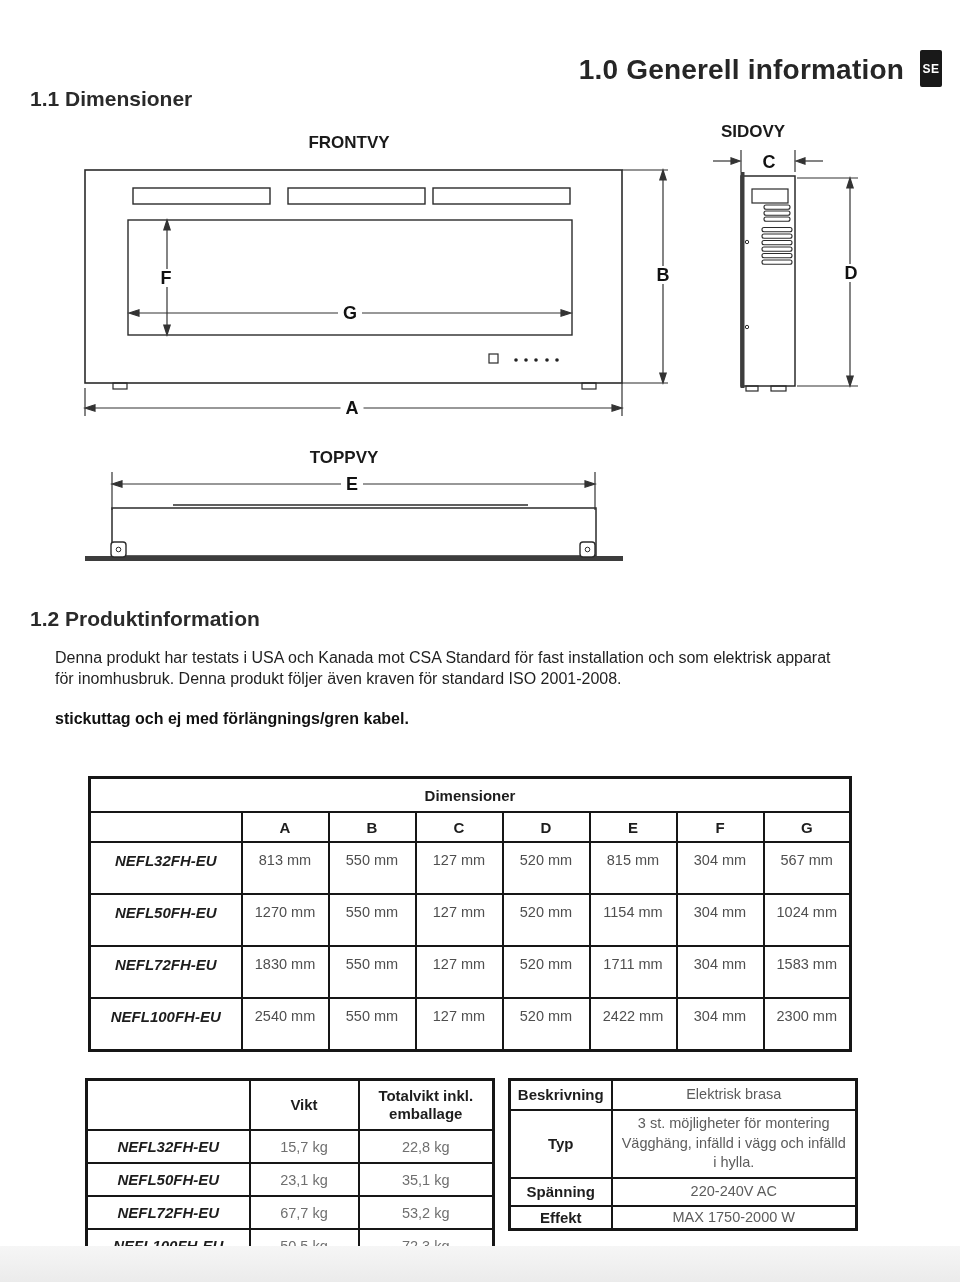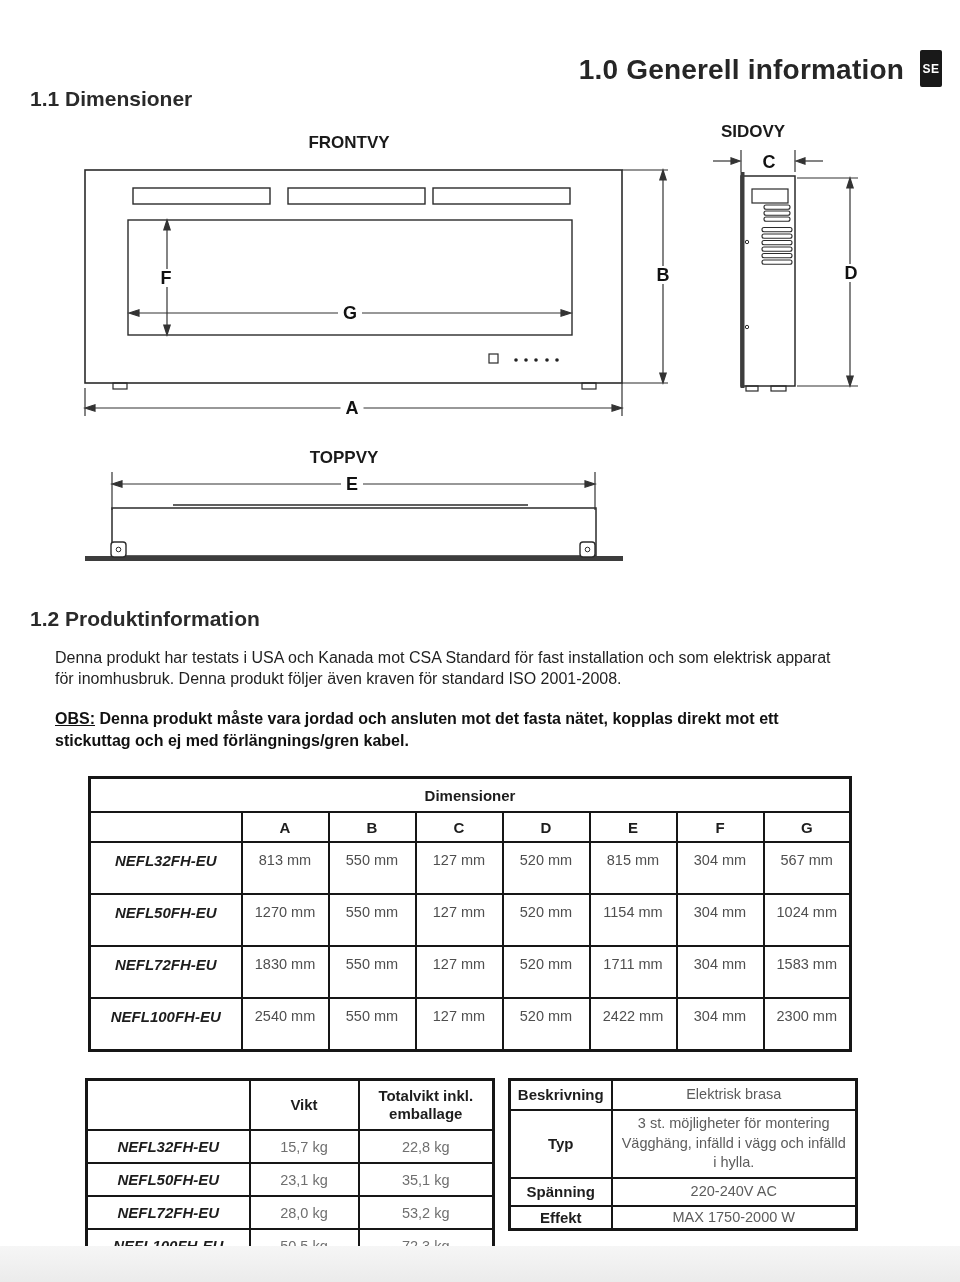--- a/index.html
+++ b/index.html
@@ -160,21 +160,20 @@
   <div class="abs dim-letter" style="left:352px;top:484px;">E</div>
   <div class="abs dim-letter" style="left:166px;top:278px;">F</div>
   <div class="abs dim-letter" style="left:350px;top:313px;">G</div>
 
   <div class="abs h-sec2">1.2 Produktinformation</div>
   <div class="abs intro">
     <div>Denna produkt har testats i USA och Kanada mot CSA Standard för fast installation och som elektrisk apparat</div>
     <div>för inomhusbruk. Denna produkt följer även kraven för standard ISO 2001-2008.</div>
   </div>
   <div class="abs obs">
-    <div><span class="u">OBS:</span><span> Denna produkt måste vara jordad och ansluten mot det fasta nätet, kopplas direkt mot ett</span></div>
     <div>stickuttag och ej med förlängnings/gren kabel.</div>
   </div>
 
   <table class="abs t-outer dimtab" style="top:776px;left:88px;width:764px;">
     <colgroup>
         <col style="width:152px">
         <col>
         <col>
         <col>
         <col>
@@ -256,21 +255,21 @@
       <td class="val">15,7 kg</td>
       <td class="val">22,8 kg</td>
     </tr>
     <tr>
       <td class="model">NEFL50FH-EU</td>
       <td class="val">23,1 kg</td>
       <td class="val">35,1 kg</td>
     </tr>
     <tr>
       <td class="model">NEFL72FH-EU</td>
-      <td class="val">28,0 kg</td>
+      <td class="val">67,7 kg</td>
       <td class="val">53,2 kg</td>
     </tr>
     <tr>
       <td class="model">NEFL100FH-EU</td>
       <td class="val">50,5 kg</td>
       <td class="val">72,3 kg</td>
     </tr>
   </tbody>
     </table>
 

